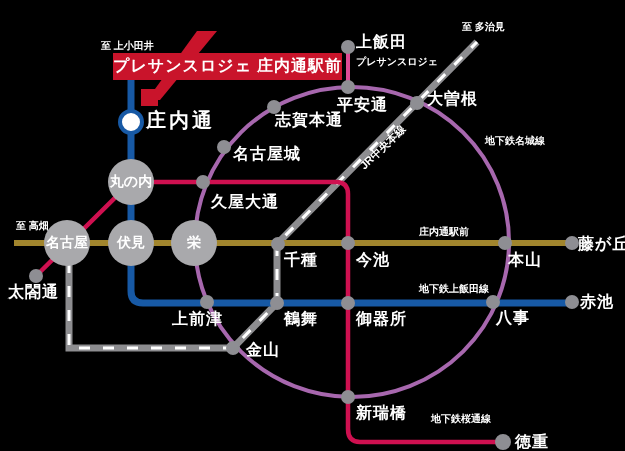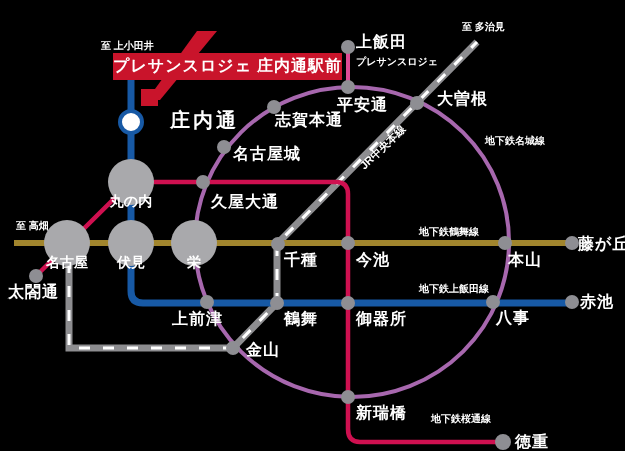--- a/index.html
+++ b/index.html
@@ -1,24 +1,24 @@
 <!DOCTYPE html>
 <html><head>
 <meta charset="utf-8">
 <style>
   html,body{margin:0;padding:0;background:#000;}
   #map{position:relative;width:625px;height:451px;background:#000;overflow:hidden;
        font-family:"Liberation Serif","DejaVu Serif",serif;}
   #rails{position:absolute;left:0;top:0;}
   .lbl{position:absolute;color:#fff;font-weight:bold;font-size:16px;line-height:1;
        letter-spacing:1px;white-space:nowrap;}
-  .big{font-size:20px;letter-spacing:3px;margin-left:24px;}
+  .big{font-size:20px;letter-spacing:3px;}
   .tiny{font-family:"Liberation Sans","DejaVu Sans",sans-serif;font-size:10px;
         letter-spacing:0;font-weight:bold;}
-  .circ{position:absolute;width:80px;text-align:center;font-size:14px;letter-spacing:0;margin-top:20px;}
+  .circ{position:absolute;width:80px;text-align:center;font-size:14px;letter-spacing:0;}
   .jrlbl{transform:rotate(-44deg);transform-origin:0 50%;font-size:11px;}
   #banner{position:absolute;left:113px;top:5px;width:229px;height:27px;background:#c9142b;
           color:#fff;display:flex;align-items:center;justify-content:center;
           font-size:16px;font-weight:bold;letter-spacing:1px;white-space:nowrap;margin-top:48px;}
 </style>
 </head>
 <body>
 
 <div id="map">
 
@@ -74,29 +74,29 @@
   </svg>
 
   <div id="banner">プレサンスロジェ 庄内通駅前</div>
 
   <div class="lbl tiny" style="left:101px;top:41px">至 上小田井</div>
   <div class="lbl tiny" style="left:462px;top:22px">至 多治見</div>
   <div class="lbl tiny" style="left:16px;top:221px">至 高畑</div>
 
   <div class="lbl tiny" style="left:356px;top:57px">プレサンスロジェ</div>
   <div class="lbl tiny" style="left:485px;top:136px">地下鉄名城線</div>
-  <div class="lbl tiny" style="left:419px;top:227px">地下鉄鶴舞線</div>
+  <div class="lbl tiny" style="left:419px;top:227px">庄内通駅前</div>
   <div class="lbl tiny" style="left:419px;top:284px">地下鉄上飯田線</div>
   <div class="lbl tiny" style="left:431px;top:414px">地下鉄桜通線</div>
   <div class="lbl tiny jrlbl" style="left:362px;top:162px">JR中央本線</div>
 
   <div class="lbl big" style="left:146px;top:110px">庄内通</div>
   <div class="lbl" style="left:356px;top:34px">上飯田</div>
   <div class="lbl" style="left:337px;top:97px">平安通</div>
-  <div class="lbl" style="left:437px;top:91px">大曽根</div>
+  <div class="lbl" style="left:427px;top:91px">大曽根</div>
   <div class="lbl" style="left:275px;top:112px">志賀本通</div>
   <div class="lbl" style="left:233px;top:146px">名古屋城</div>
   <div class="lbl" style="left:211px;top:194px">久屋大通</div>
   <div class="lbl" style="left:284px;top:252px">千種</div>
   <div class="lbl" style="left:356px;top:252px">今池</div>
   <div class="lbl" style="left:508px;top:252px">本山</div>
   <div class="lbl" style="left:578px;top:236px">藤が丘</div>
   <div class="lbl" style="left:580px;top:294px">赤池</div>
   <div class="lbl" style="left:496px;top:310px">八事</div>
   <div class="lbl" style="left:356px;top:311px">御器所</div>

